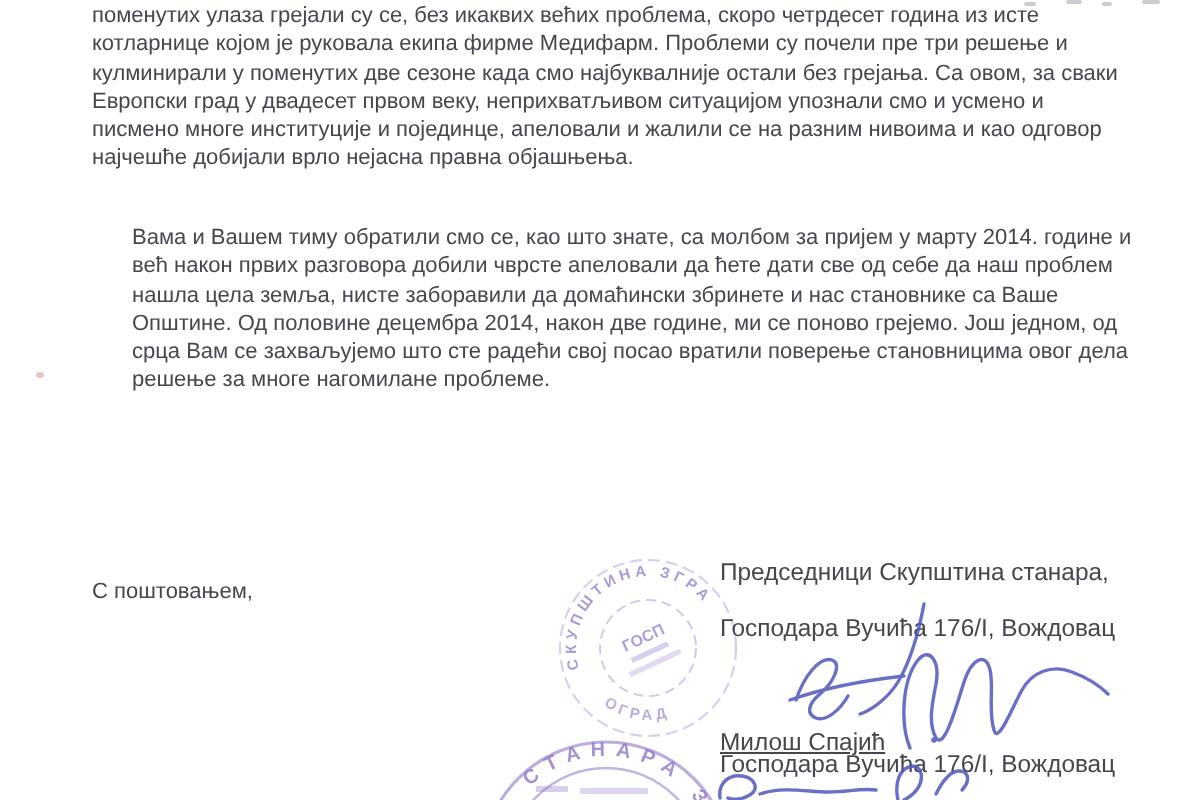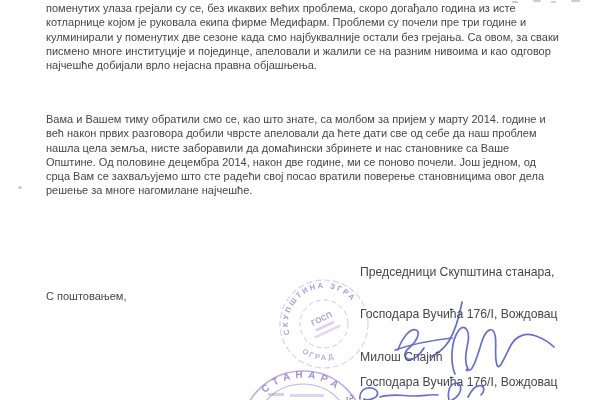--- a/index.html
+++ b/index.html
@@ -3,26 +3,26 @@
 <meta charset="utf-8">
 <style>
   html,body{margin:0;padding:0;background:#ffffff;}
   .page{
     position:relative;width:600px;height:400px;background:#ffffff;
     overflow:hidden;font-family:"Liberation Sans",sans-serif;color:#45464e;
   }
   .para{position:absolute;left:46px;font-size:11px;line-height:14.3px;color:#45464e;z-index:2;}
   .para .line{white-space:nowrap;height:14.3px;}
   .p1{top:1px;}
-  .p2{top:112px;}
+  .p2{top:112px;margin-left:20px;}
   .closing{position:absolute;left:46px;top:250px;font-size:11px;color:#45464e;white-space:nowrap;z-index:2;margin-top:40px;}
   .sigline{position:absolute;left:360px;font-size:12.2px;color:#45464e;white-space:nowrap;z-index:2;}
-  .sig-title{top:265px;}
+  .sig-title{top:279px;}
   .sig-addr1{top:307px;}
-  .sig-name{top:350px;}
+  .sig-name{top:364px;text-decoration:underline;}
   .sig-addr2{top:375px;}
   .stamp{position:absolute;z-index:1;}
   .stamp1{left:274px;top:274px;}
   .stamp2{left:232px;top:362px;}
   .ink-overlay{position:absolute;left:0;top:0;z-index:3;pointer-events:none;}
   .stamp text{font-family:"Liberation Sans",sans-serif;font-weight:600;}
   .artifact{position:absolute;background:#8a8f9a;opacity:.45;border-radius:1px;z-index:1;}
   .speck{position:absolute;left:18px;top:186px;width:4px;height:3px;background:#e0b4a8;opacity:.8;border-radius:50%;z-index:1;}
 </style>
 </head>
@@ -30,34 +30,35 @@
 
 <div class="page">
 
   <div class="artifact" style="left:512px;top:1px;width:6px;height:2px;"></div>
   <div class="artifact" style="left:533px;top:0;width:8px;height:2px;"></div>
   <div class="artifact" style="left:551px;top:1px;width:5px;height:2px;"></div>
   <div class="artifact" style="left:571px;top:0;width:9px;height:2px;"></div>
   <div class="speck"></div>
 
   <div class="para p1">
-    <div class="line">поменутих улаза грејали су се, без икаквих већих проблема, скоро догађало година из исте</div>
-    <div class="line">котларнице којом је руковала екипа фирме Медифарм. Проблеми су почели пре три године и</div>
+    <div class="line">поменутих улаза грејали су се, без икаквих већих проблема, скоро четрдесет година из исте</div>
+    <div class="line">котларнице којом је руковала екипа фирме Медифарм. Проблеми су почели пре три решење и</div>
     <div class="line">кулминирали у поменутих две сезоне када смо најбуквалније остали без грејања. Са овом, за сваки</div>
+    <div class="line">Европски град у двадесет првом веку, неприхватљивом ситуацијом упознали смо и усмено и</div>
     <div class="line">писмено многе институције и појединце, апеловали и жалили се на разним нивоима и као одговор</div>
     <div class="line">најчешће добијали врло нејасна правна објашњења.</div>
   </div>
 
   <div class="para p2">
     <div class="line">Вама и Вашем тиму обратили смо се, као што знате, са молбом за пријем у марту 2014. године и</div>
     <div class="line">већ након првих разговора добили чврсте апеловали да ћете дати све од себе да наш проблем</div>
     <div class="line">нашла цела земља, нисте заборавили да домаћински збринете и нас становнике са Ваше</div>
-    <div class="line">Општине. Од половине децембра 2014, након две године, ми се поново почели. Још једном, од</div>
+    <div class="line">Општине. Од половине децембра 2014, након две године, ми се поново грејемо. Још једном, од</div>
     <div class="line">срца Вам се захваљујемо што сте радећи свој посао вратили поверење становницима овог дела</div>
-    <div class="line">решење за многе нагомилане најчешће.</div>
+    <div class="line">решење за многе нагомилане проблеме.</div>
   </div>
 
   <div class="closing">С поштовањем,</div>
 
   <div class="sigline sig-title">Председници Скупштина станара,</div>
   <div class="sigline sig-addr1">Господара Вучића 176/I, Вождовац</div>
   <div class="sigline sig-name">Милош Спајић</div>
   <div class="sigline sig-addr2">Господара Вучића 176/I, Вождовац</div>
 
   <svg class="stamp stamp1" width="100" height="100" viewBox="0 0 100 100">

